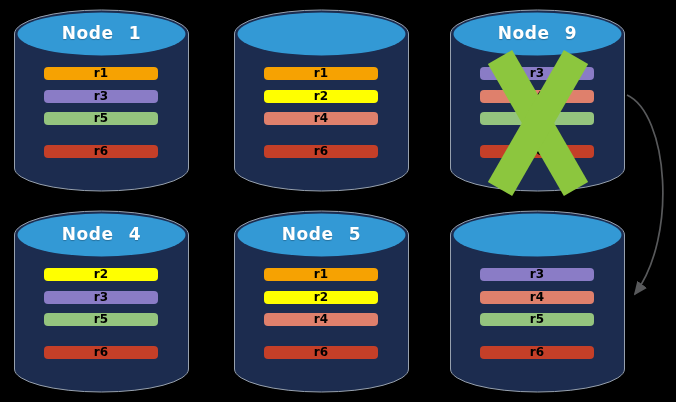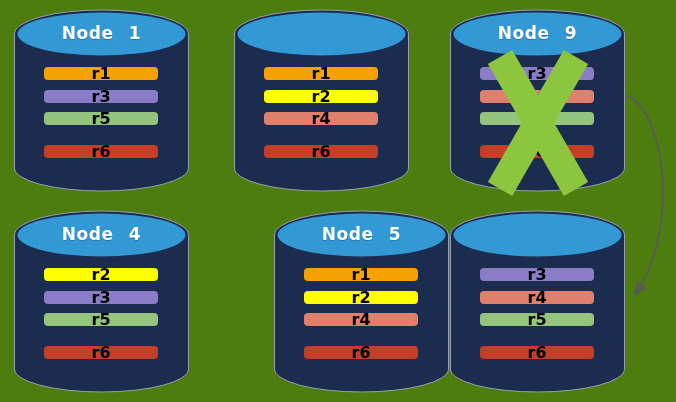--- a/index.html
+++ b/index.html
@@ -1,20 +1,20 @@
 <!DOCTYPE html>
 <html><head>
 <meta charset="utf-8">
 <style>
   html, body { margin: 0; padding: 0; }
   .canvas {
     position: relative;
     width: 676px;
     height: 402px;
-    background: #4d7c0f;
+    background: #000000;
     font-family: "DejaVu Sans", "Liberation Sans", sans-serif;
     overflow: hidden;
   }
   .node {
     position: absolute;
     width: 175px;
     height: 184px;
   }
   .cyl {
     position: absolute;
@@ -37,21 +37,21 @@
     text-shadow: 0 1px 1px rgba(0,0,0,0.25);
   }
   .bar {
     position: absolute;
     left: 30px;
     width: 114px;
     height: 13px;
     border-radius: 4px;
     text-align: center;
     color: #000000;
-    font-size: 16px;
+    font-size: 12px;
     font-weight: bold;
     line-height: 13px;
   }
   .b0 { top: 59px; }
   .b1 { top: 82px; }
   .b2 { top: 104px; }
   .b3 { top: 137px; }
   .xmark {
     position: absolute;
     left: 36px;
@@ -114,21 +114,21 @@
       <path d="M0.5,26 A87,24 0 0 1 174.5,26 L174.5,160 A87,23 0 0 1 0.5,160 Z" stroke-width="1" fill="#1C2C4F" stroke="#97A1AE"></path>
       <ellipse cx="87.5" cy="26" rx="84" ry="21.5" fill="#3399D5"></ellipse>
     </svg>
     <div class="title">Node 4</div>
     <div class="bar b0" style="background-color: rgb(255, 255, 0);">r2</div>
     <div class="bar b1" style="background-color: rgb(138, 124, 198);">r3</div>
     <div class="bar b2" style="background-color: rgb(148, 196, 126);">r5</div>
     <div class="bar b3" style="background-color: rgb(196, 63, 40);">r6</div>
   </div>
 
-  <div class="node" style="left:234px; top:209px;margin-left:40px;">
+  <div class="node" style="left:234px; top:209px;">
     <svg class="cyl" width="175" height="184" viewBox="0 0 175 184">
       <path d="M0.5,26 A87,24 0 0 1 174.5,26 L174.5,160 A87,23 0 0 1 0.5,160 Z" stroke-width="1" fill="#1C2C4F" stroke="#97A1AE"></path>
       <ellipse cx="87.5" cy="26" rx="84" ry="21.5" fill="#3399D5"></ellipse>
     </svg>
     <div class="title">Node 5</div>
     <div class="bar b0" style="background-color: rgb(246, 162, 2);">r1</div>
     <div class="bar b1" style="background-color: rgb(255, 255, 0);">r2</div>
     <div class="bar b2" style="background-color: rgb(223, 128, 108);">r4</div>
     <div class="bar b3" style="background-color: rgb(196, 63, 40);">r6</div>
   </div>

